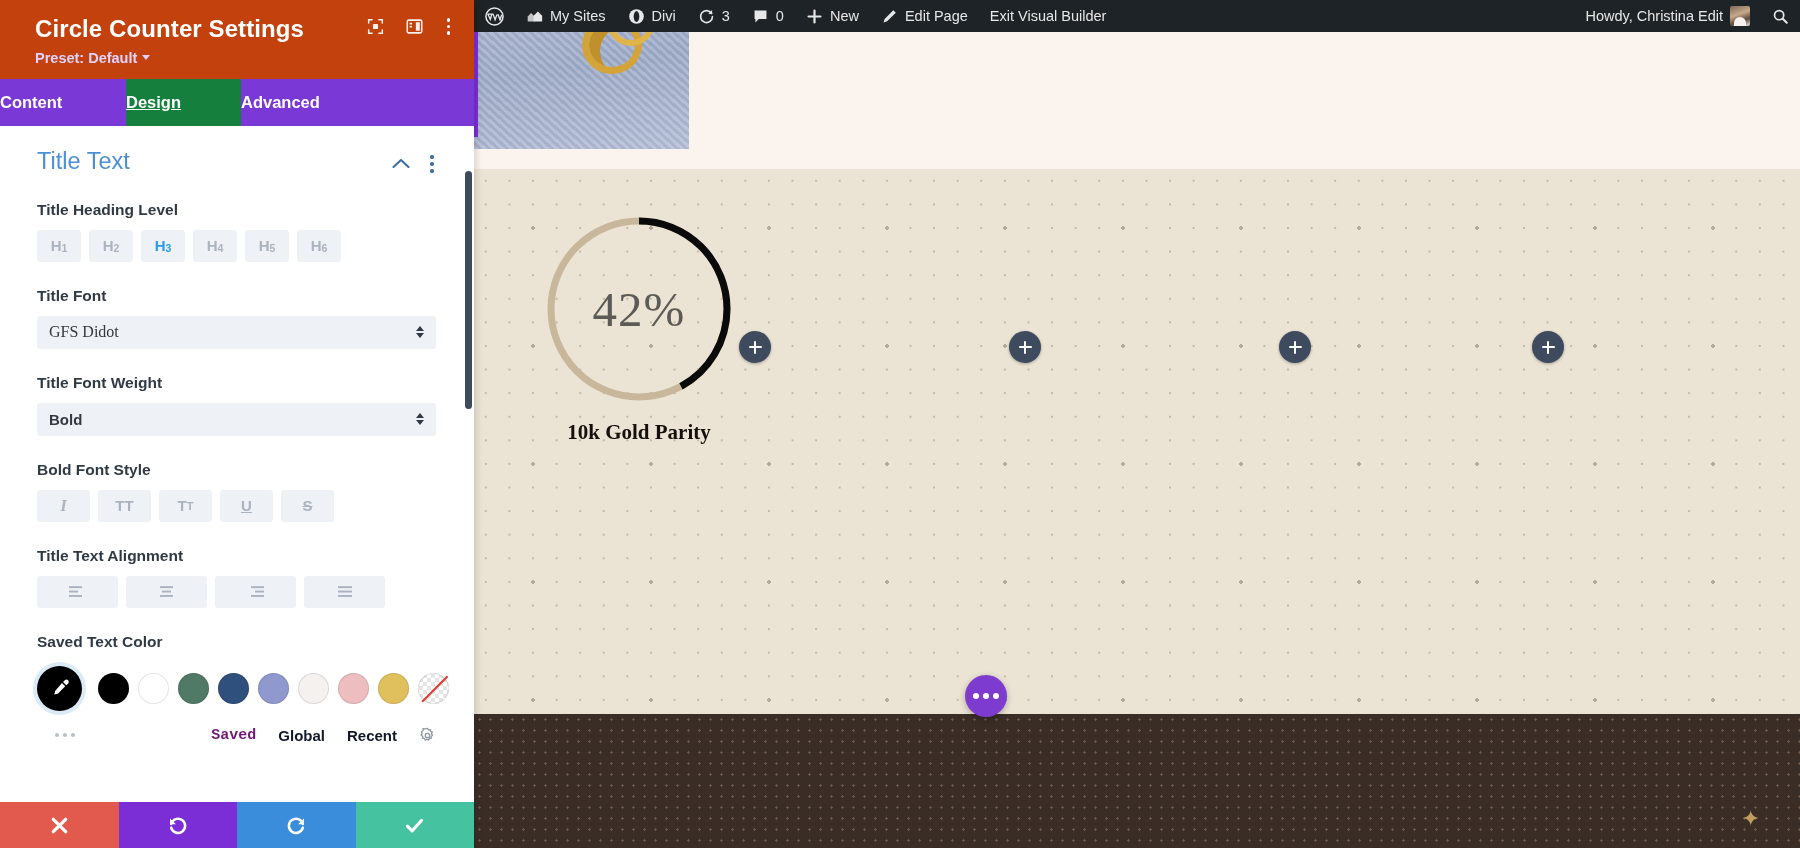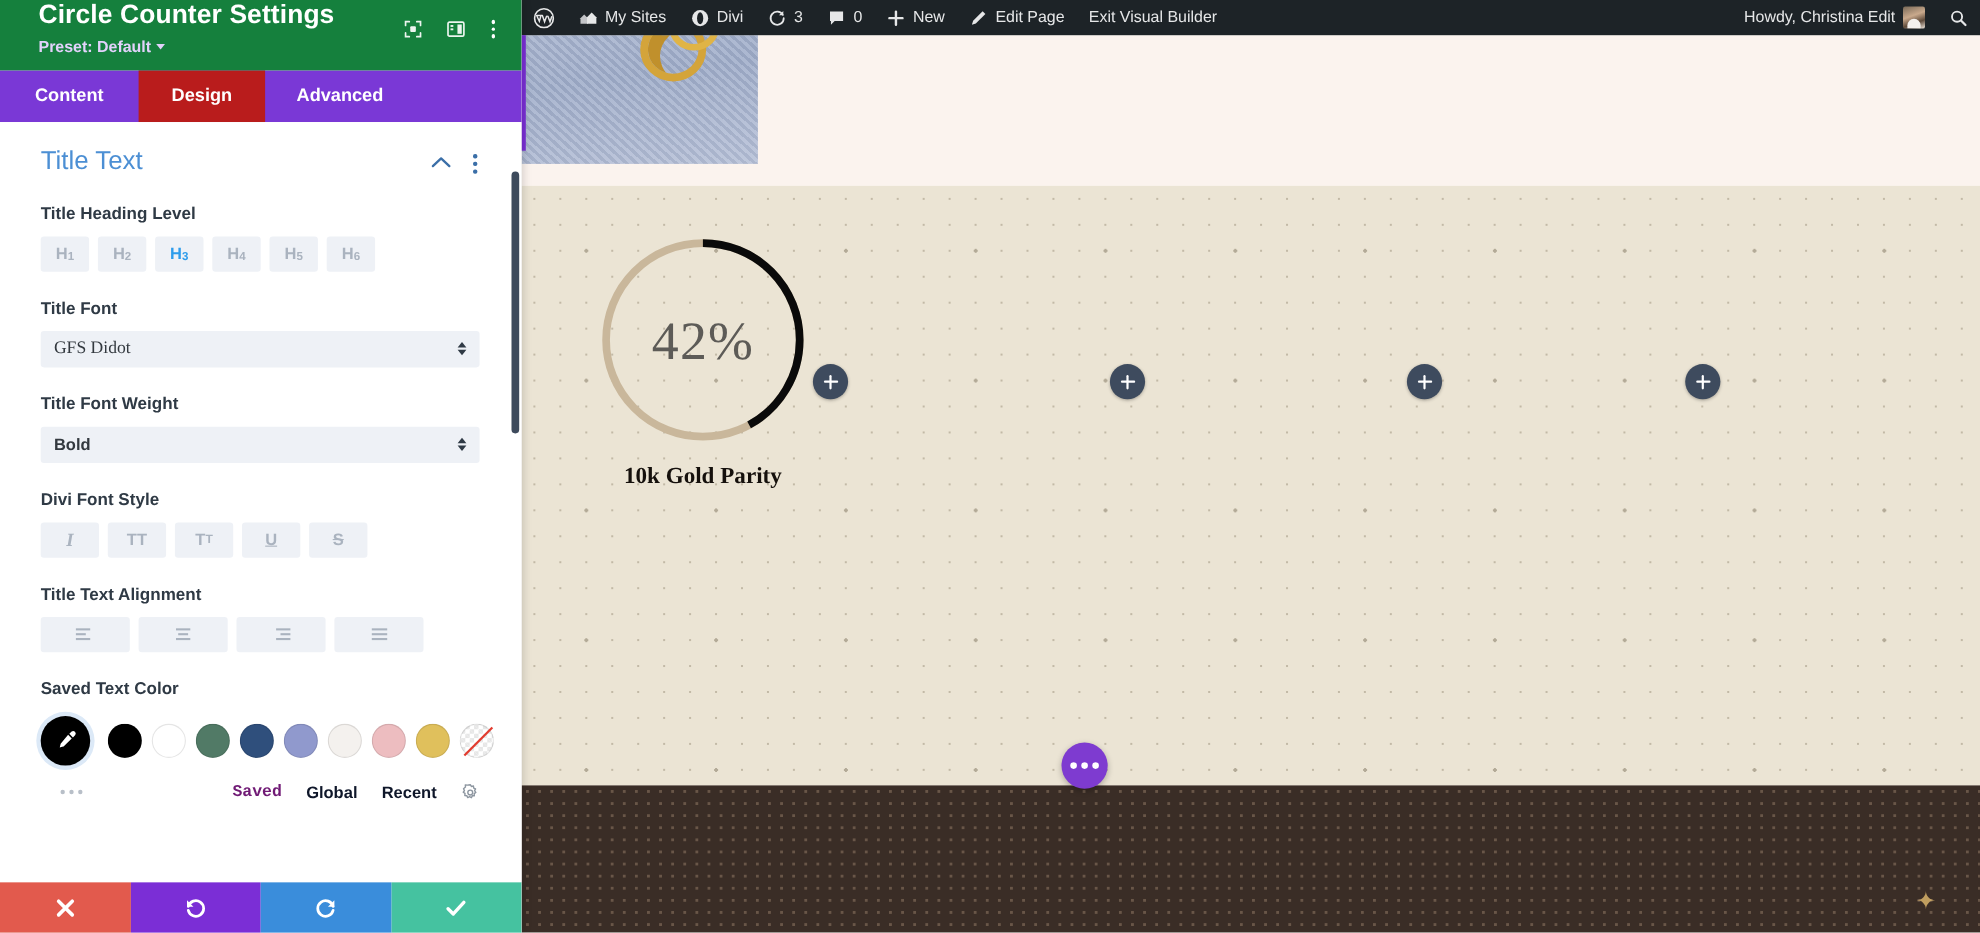--- a/index.html
+++ b/index.html
@@ -141,21 +141,21 @@
   
   .panel {
     position: absolute; top: 0; left: 0;
     width: 474px; height: 848px;
     background: #ffffff;
     display: flex; flex-direction: column;
     z-index: 50;
     box-shadow: 2px 0 7px rgba(0,0,0,.14);
   }
   .panel-header {
-    background: #15803d; padding: 0 20px 12px 35px; position: relative; flex: 0 0 auto;
+    background: #c2410c; padding: 15px 20px 12px 35px; position: relative; flex: 0 0 auto;
   }
   .panel-title {
     color: #fff; font-size: 24px; font-weight: 700; letter-spacing: .1px; line-height: 1.15;
   }
   .panel-preset {
     margin-top: 7px; color: #e2d2fb; font-size: 14.5px; font-weight: 700; cursor: pointer;
     display: inline-flex; align-items: center; gap: 5px;
   }
   .caret-down {
     width: 0; height: 0; border-left: 4.5px solid transparent; border-right: 4.5px solid transparent;
@@ -163,25 +163,25 @@
   }
   .panel-header-icons {
     position: absolute; right: 22px; top: 16px; display: flex; align-items: center; gap: 22px;
   }
   .hdr-ico { cursor: pointer; display: flex; align-items: center; justify-content: center; opacity: .92; }
   .kebab { display: flex; flex-direction: column; gap: 3px; cursor: pointer; padding: 2px; }
   .kebab i { width: 3.5px; height: 3.5px; border-radius: 50%; background: #fff; display: block; }
 
   .panel-tabs { display: flex; background: #7a38d6; flex: 0 0 auto; }
   .tab {
-    flex: 0 0 auto; padding: 14px 0; text-align: center;
+    flex: 0 0 auto; padding: 14px 0; 
     color: #fff; font-size: 16.5px; font-weight: 700; cursor: pointer;
   }
   .tab-content { width: 126px; }
-  .tab-design  { width: 115px; background: #b91c1c; }
+  .tab-design  { width: 115px; background: #15803d; text-decoration: underline; }
   .tab-advanced{ width: 136px; }
 
   .panel-body {
     flex: 1 1 auto; overflow: hidden; position: relative;
     padding: 0 0 0 0; background: #fff;
   }
   .panel-scroll { padding: 22px 38px 10px 37px; position: relative; }
   .scrollbar-track {
     position: absolute; right: 2px; top: 45px; width: 7px; height: 238px;
     background: #3d4a5c; border-radius: 4px;
@@ -488,21 +488,21 @@
           <div class="select-box">
             <span class="select-value bold">Bold</span>
             <span class="spinner">
               <span class="up"></span>
               <span class="dn"></span>
             </span>
           </div>
         </div>
 
         <div class="field">
-          <div class="field-label">Divi Font Style</div>
+          <div class="field-label">Bold Font Style</div>
           <div class="btn-row">
             <button class="opt-btn style" style="font-style:italic;font-family:'Liberation Serif',serif;font-size:17px;">I</button>
             <button class="opt-btn style">TT</button>
             <button class="opt-btn style">T<span style="font-size:11px;">T</span></button>
             <button class="opt-btn style" style="text-decoration:underline;">U</button>
             <button class="opt-btn style" style="text-decoration:line-through;">S</button>
           </div>
         </div>
 
         <div class="field">

